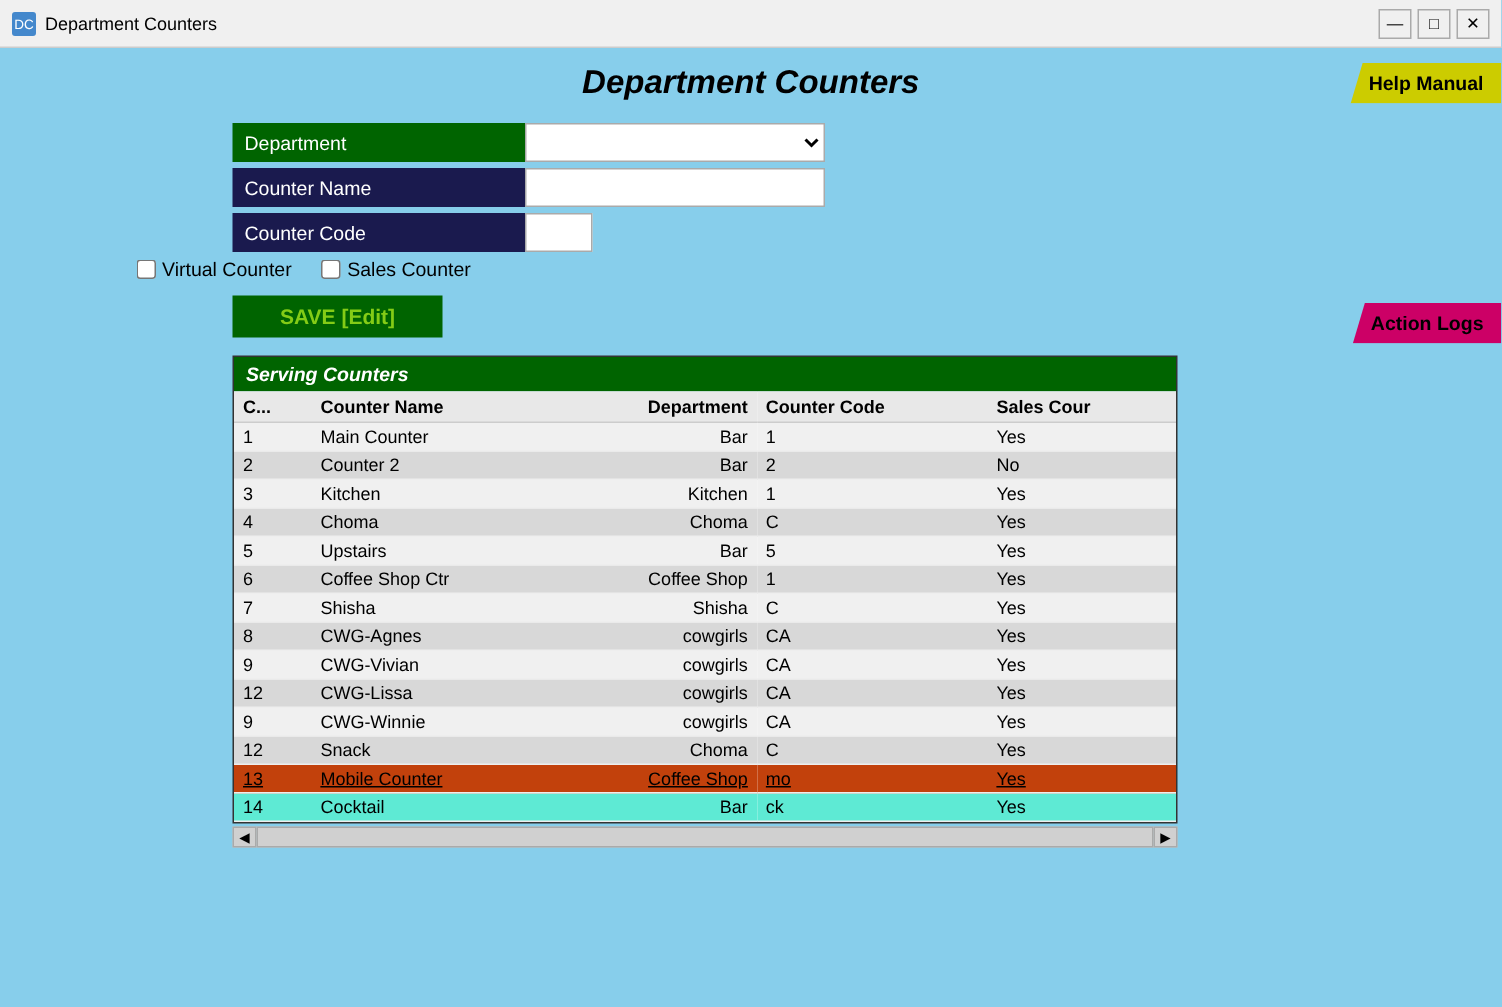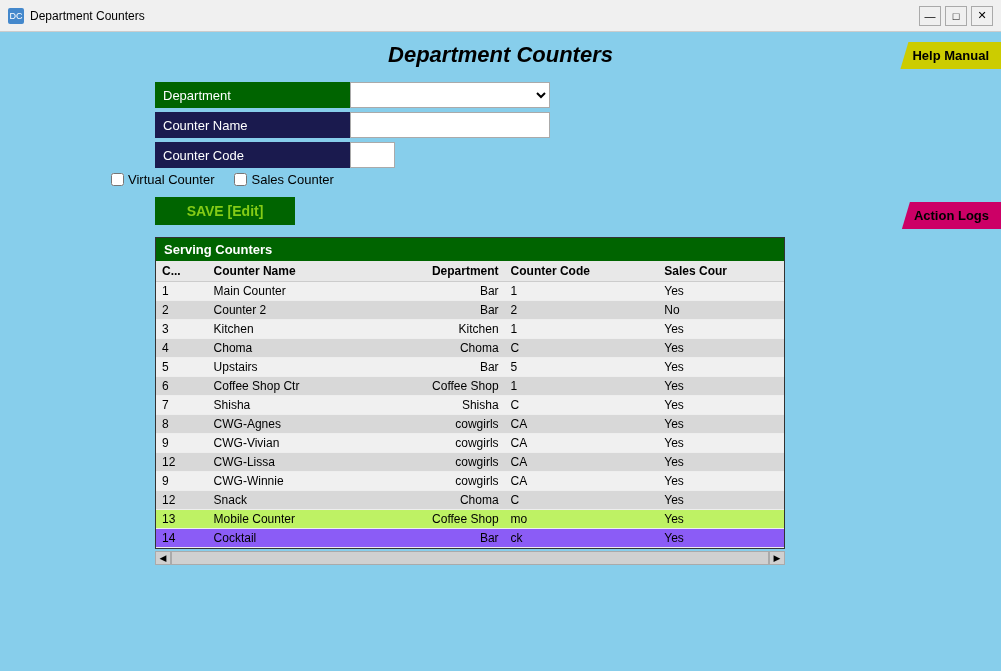--- a/index.html
+++ b/index.html
@@ -118,21 +118,21 @@
       font-size: 13px;
       background: white;
       width: 200px;
     }
 
     
     .checkbox-row {
       display: flex;
       align-items: flex-end;
       gap: 20px;
-      margin-left: 96px;
+      margin-left: 76px;
       margin-top: 4px;
     }
     .checkbox-item {
       display: flex;
       align-items: center;
       gap: 4px;
       font-size: 13px;
     }
 
     
@@ -201,20 +201,21 @@
       width: 630px;
       margin-left: 140px;
       overflow: hidden;
     }
     .table-header-title {
       background: #006400;
       color: white;
       padding: 4px 8px;
       font-size: 13px;
       font-weight: bold;
+      font-style: italic;
     }
     .data-table {
       width: 100%;
       border-collapse: collapse;
       font-size: 12px;
       background: white;
     }
     .data-table thead tr {
       background: #e8e8e8;
     }
@@ -421,28 +422,28 @@
             <td>CA</td>
             <td>Yes</td>
           </tr>
           <tr style="background: rgb(216, 216, 216);">
             <td>12</td>
             <td>Snack</td>
             <td style="text-align: right;">Choma</td>
             <td>C</td>
             <td>Yes</td>
           </tr>
-          <tr style="background: #bef264;">
+          <tr style="background: #c2410c; text-decoration: underline;">
             <td>13</td>
             <td>Mobile Counter</td>
             <td style="text-align: right;">Coffee Shop</td>
             <td>mo</td>
             <td>Yes</td>
           </tr>
-          <tr style="background: #8b5cf6;">
+          <tr style="background: #5eead4;">
             <td>14</td>
             <td>Cocktail</td>
             <td style="text-align: right;">Bar</td>
             <td>ck</td>
             <td>Yes</td>
           </tr>
         </tbody>
     </table>
   </div>
 

